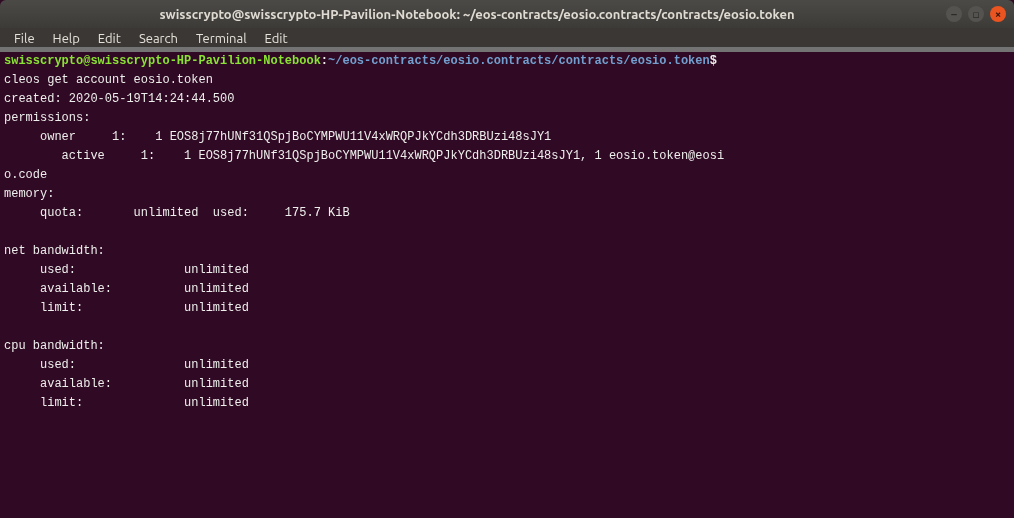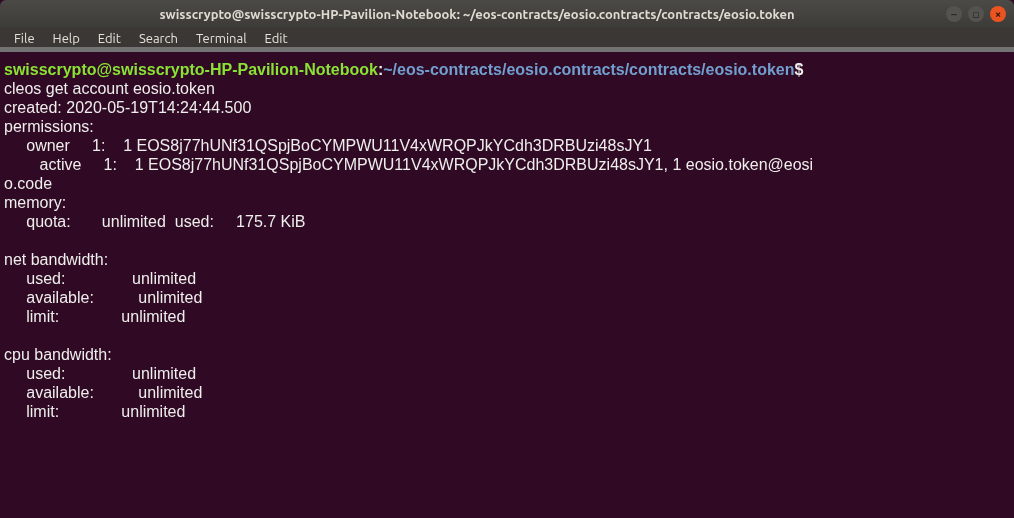--- a/index.html
+++ b/index.html
@@ -37,23 +37,23 @@
     display: flex;
     align-items: center;
     padding: 0 6px;
     gap: 2px;
     font-size: 13px;
     color: #e6e1d9;
     border-bottom: 5px solid #737373;
   }
   .menu-item { padding: 2px 8px; cursor: pointer; }
   .terminal {
-    padding: 8px 4px;
-    font-family: Liberation Sans, sans-serif;
-    font-size: 16px;
+    padding: 0 4px;
+    font-family: Liberation Mono, monospace;
+    font-size: 12px;
     line-height: 19px;
     color: #eeeeec;
     white-space: pre;
     background: #300a24;
     height: calc(100% - 52px);
     overflow: hidden;
   }
   .prompt-user { color: #8ae234; font-weight: bold; }
   .prompt-colon { color: #eeeeec; font-weight: bold; }
   .prompt-path { color: #729fcf; font-weight: bold; }

